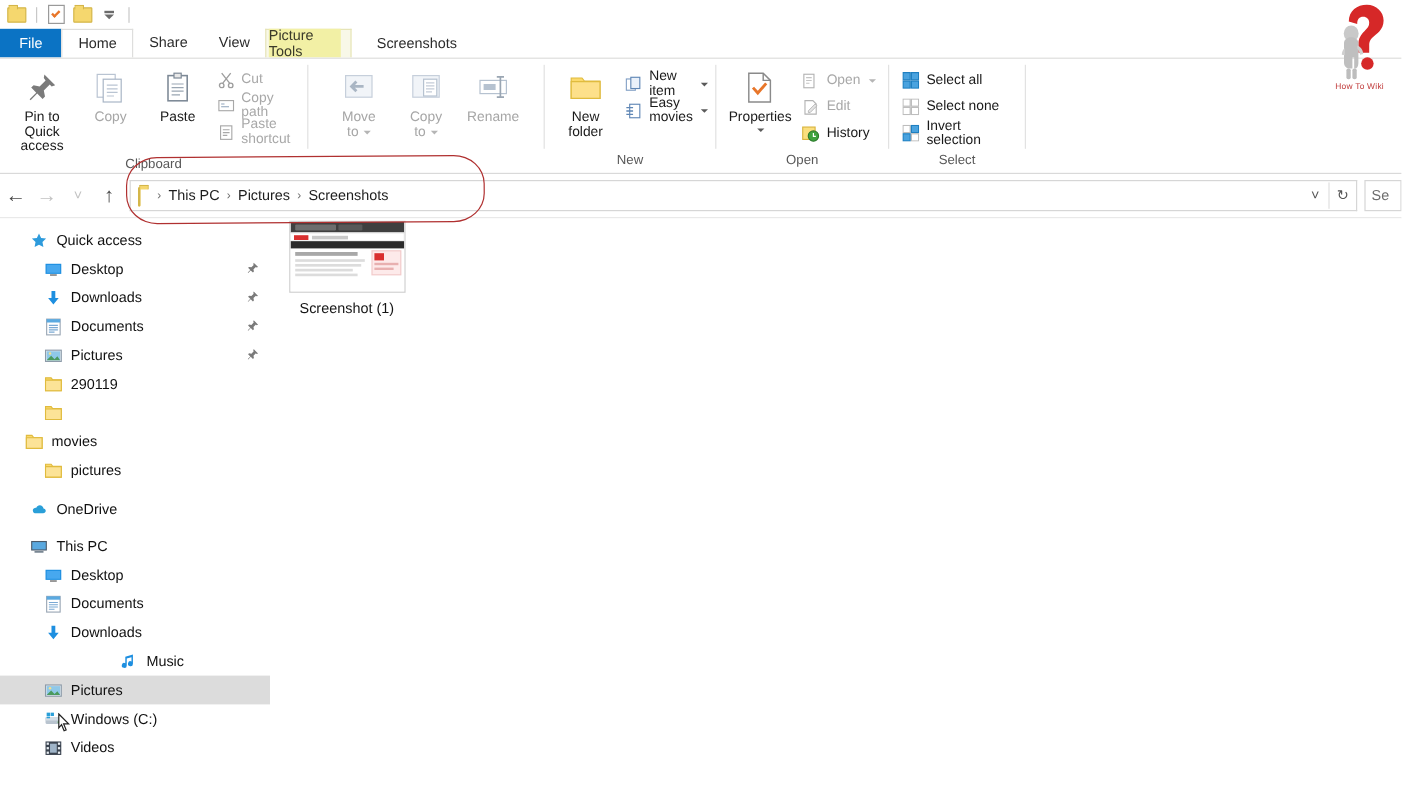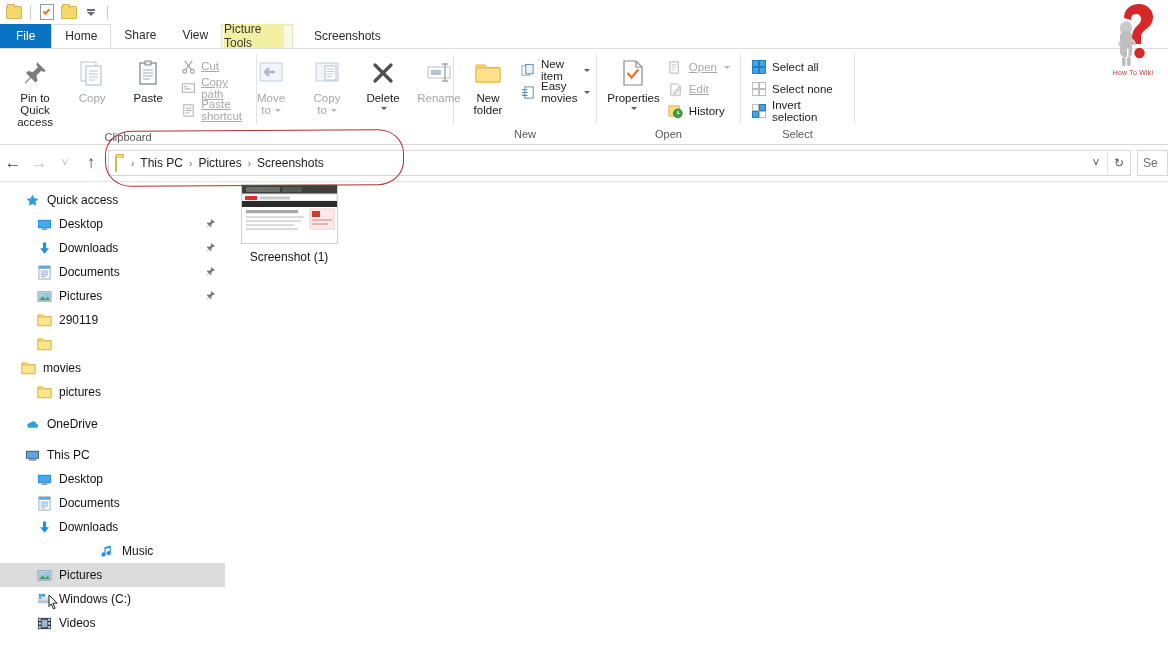--- a/index.html
+++ b/index.html
@@ -36,21 +36,21 @@
   .grp{display:flex;flex-direction:column;position:relative;}
   .grp-body{flex:1;display:flex;align-items:flex-start;padding:5px 6px 0 6px;}
   .grp-label{height:17px;line-height:15px;text-align:center;font-size:11px;color:#585858;}
   .grp-div{width:1px;background:#e2e2e2;margin-top:5px;margin-bottom:20px;}
 
   .bigbtn{width:auto;min-width:44px;padding:2px 6px;display:flex;flex-direction:column;align-items:center;
     font-size:11.5px;color:#1a1a1a;line-height:12px;text-align:center;cursor:default;}
   .bigbtn.dim{color:#a6a6a6;}
   .bigbtn .ic{height:34px;display:flex;align-items:center;justify-content:center;margin-bottom:2px;}
   .smbtn{display:flex;align-items:center;gap:5px;height:22px;padding:0 4px;font-size:11.5px;color:#1a1a1a;cursor:default;}
-  .smbtn.dim{color:#a8a8a8;text-decoration:underline;}
+  .smbtn.dim{color:#a8a8a8;}
   .smcol{display:flex;flex-direction:column;justify-content:flex-start;padding-top:1px;}
   .sm-ic{width:16px;height:16px;display:flex;align-items:center;justify-content:center;flex:none;}
   .mini-caret{width:0;height:0;border-left:3.5px solid transparent;border-right:3.5px solid transparent;border-top:3.5px solid #5a5a5a;margin-left:2px;}
   .mini-caret.dim{border-top-color:#b5b5b5;}
   .caret-row{display:flex;justify-content:center;height:8px;align-items:center;}
 
   
   .addrbar{height:36px;display:flex;align-items:center;background:#fff;border-bottom:1px solid #e4e4e4;position:relative;}
   .nav-ico{width:26px;height:26px;display:flex;align-items:center;justify-content:center;color:#4a4a4a;font-size:17px;}
   .nav-ico.dim{color:#c2c2c2;}
@@ -223,31 +223,20 @@
             <g stroke="#c3ccd8">
                 <path d="M16 11h7M16 13.5h7M16 16h7M16 18.5h5"></path>
               </g>
           </svg>
         </span>
         <span>Copy</span>
         <span style="display:flex;align-items:center;gap:2px;">
           <span>to</span>
           <span class="mini-caret dim"></span>
         </span>
-      </div>
-      <div class="bigbtn">
-        <span class="ic">
-          <svg width="28" height="28" viewBox="0 0 28 28" stroke="#4f4f4f" stroke-width="3.2" stroke-linecap="round">
-            <path d="M6 6l16 16M22 6L6 22"></path>
-          </svg>
-        </span>
-        <span>Delete</span>
-        <span class="caret-row">
-            <span class="mini-caret"></span>
-          </span>
       </div>
       <div class="bigbtn dim">
         <span class="ic">
           <svg width="32" height="28" viewBox="0 0 32 28">
             <rect x="5" y="8" width="22" height="11" fill="none" stroke="#b6c2d0"></rect>
             <rect x="8" y="11" width="10" height="5" fill="#b6c2d0"></rect>
             <path d="M22 5v17M19 5h6M19 22h6" stroke="#9aa6b3" stroke-width="1.4"></path>
           </svg>
         </span>
         <span>Rename</span>

